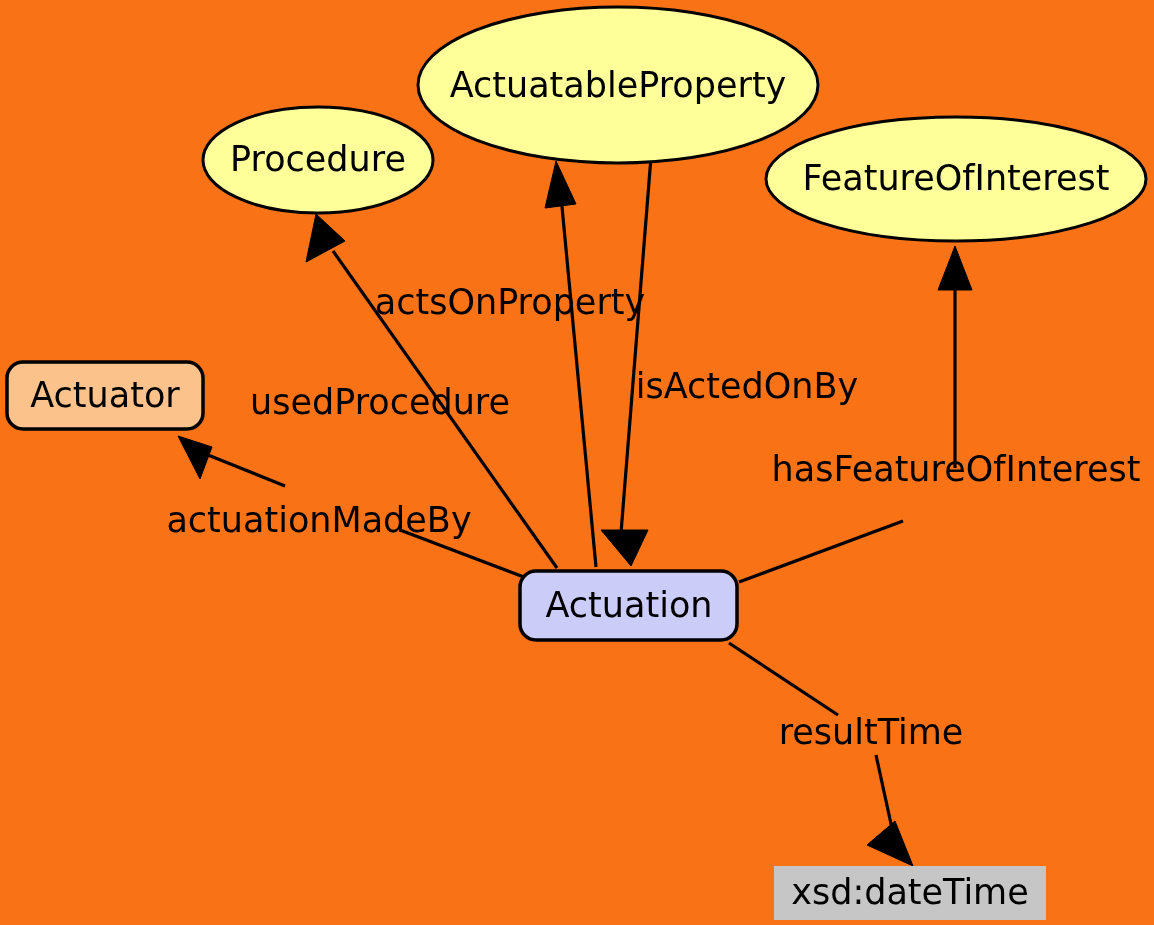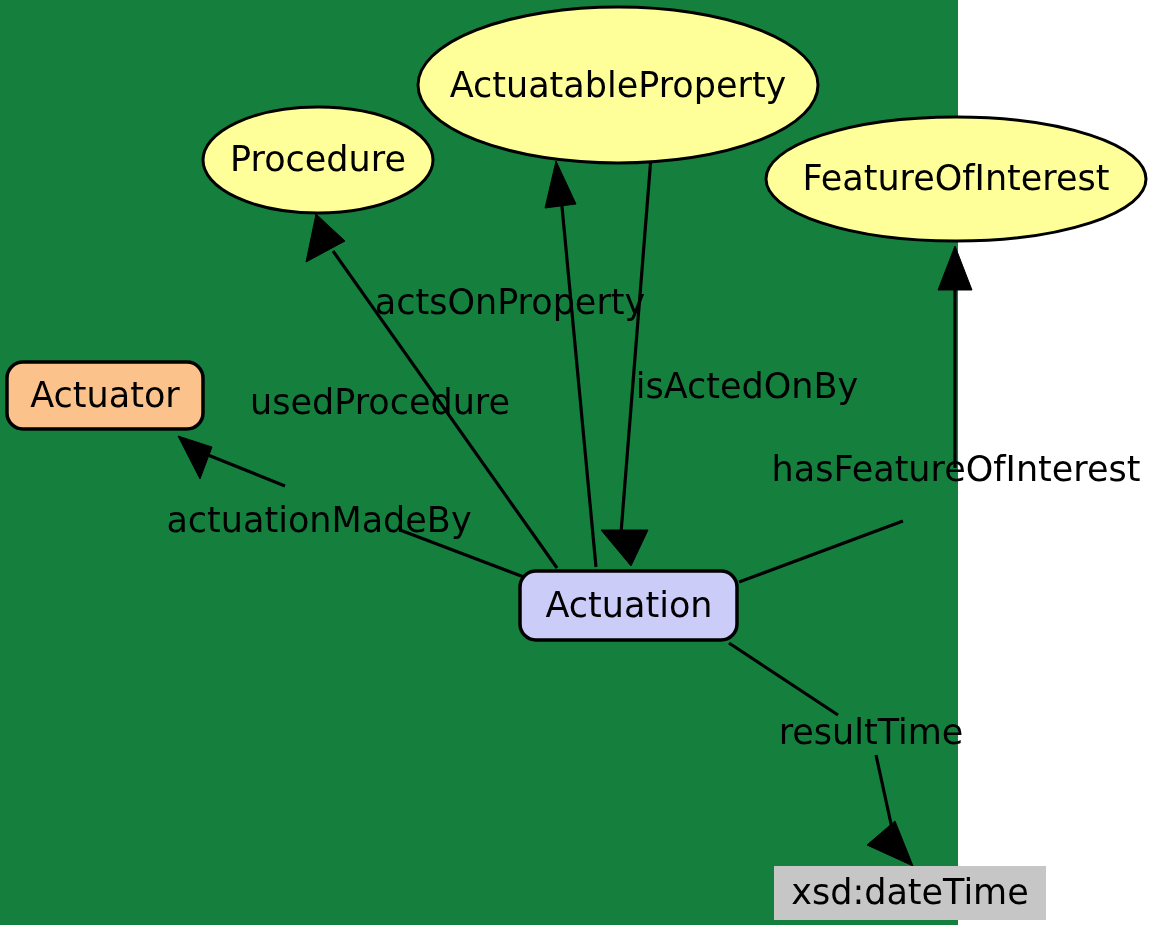--- a/index.html
+++ b/index.html
@@ -8,23 +8,23 @@
     background: #ffffff;
   }
   body {
     width: 1154px;
     height: 925px;
     font-family: "DejaVu Sans", sans-serif;
     overflow: hidden;
   }
   #diagram-root {
     position: relative;
-    width: 958px;
+    width: 1154px;
     height: 925px;
-    background: #15803d;
+    background: #f97316;
   }
   svg.graph {
     display: block;
     width: 1154px;
     height: 925px;
   }
   .node-shape {
     stroke: #000000;
     stroke-width: 3;
   }

